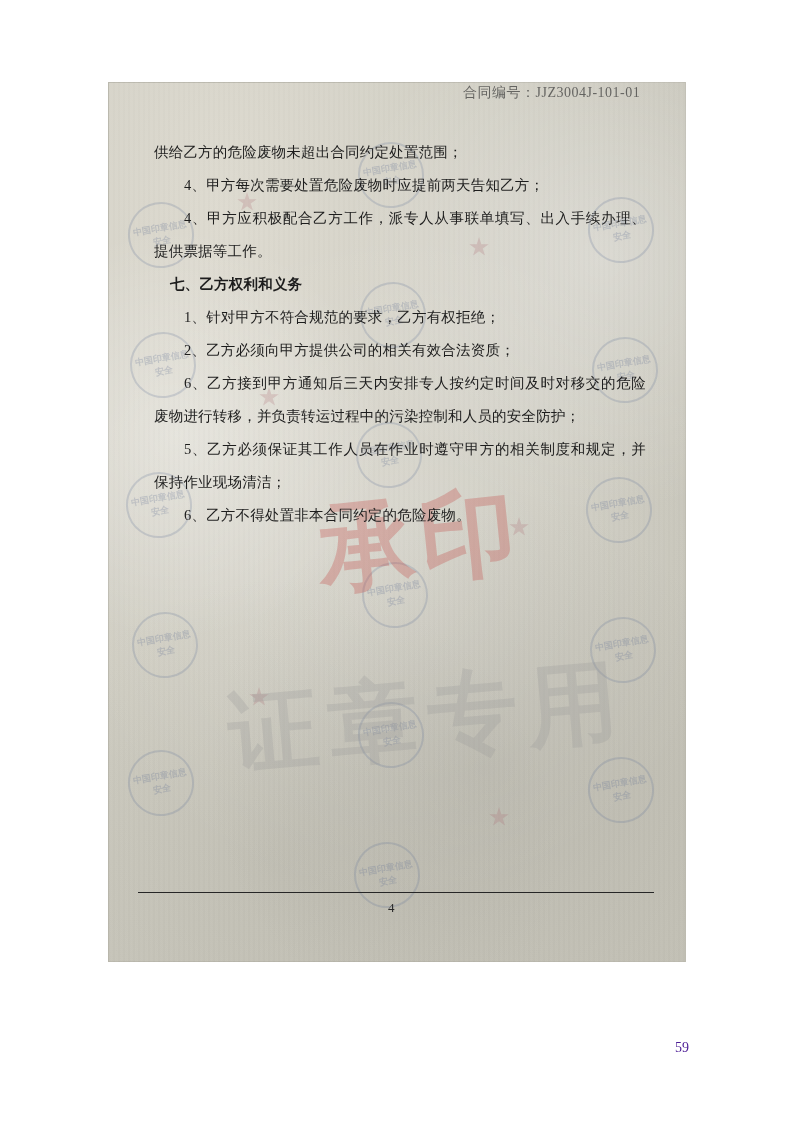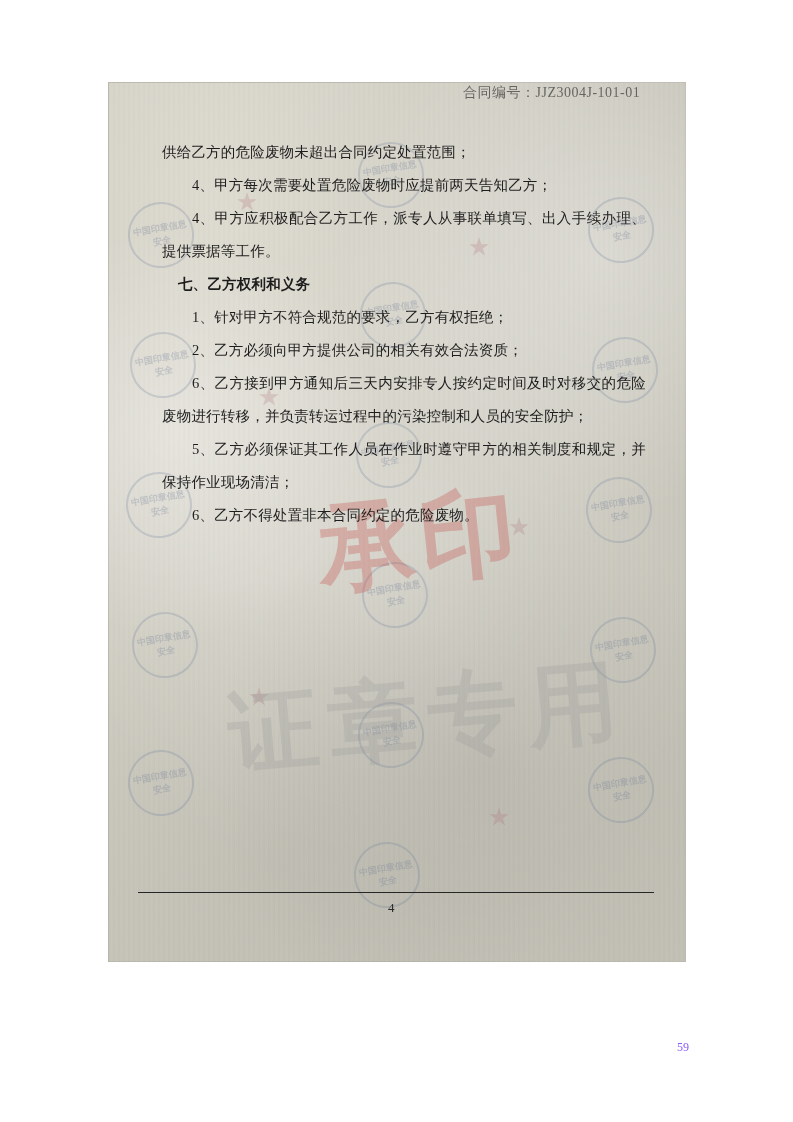--- a/index.html
+++ b/index.html
@@ -126,21 +126,21 @@
   .text-col {
     position: absolute;
     left: 38px;
     top: 54px;
     width: 500px;
   }
   .para {
     font-size: 14.5px;
     line-height: 33px;
     color: #1d1d1d;
-    margin: 0 0 0 16px;
+    margin: 0 0 0 8px;
     text-align: justify;
     letter-spacing: 0.2px;
     font-family: "Liberation Serif", "DejaVu Serif", serif;
   }
   .para.indent {
     text-indent: 30px;
   }
   .para.heading {
     font-weight: bold;
     text-indent: 16px;
@@ -162,22 +162,22 @@
     color: #2a2a2a;
     z-index: 3;
     font-family: "Liberation Serif", serif;
   }
 
   
   .page-footer {
     position: absolute;
     right: 104px;
     top: 1040px;
-    font-size: 12px;
-    color: #8b5cf6;
+    font-size: 14px;
+    color: #4c1d95;
     font-family: "Liberation Serif", "DejaVu Serif", serif;
   }
 </style>
 </head>
 <body>
 
 <div class="scan-page">
 
   <div class="watermarks">
     <div class="wm-badge" style="left:20px;  top:120px;">中国印章信息安全</div>

